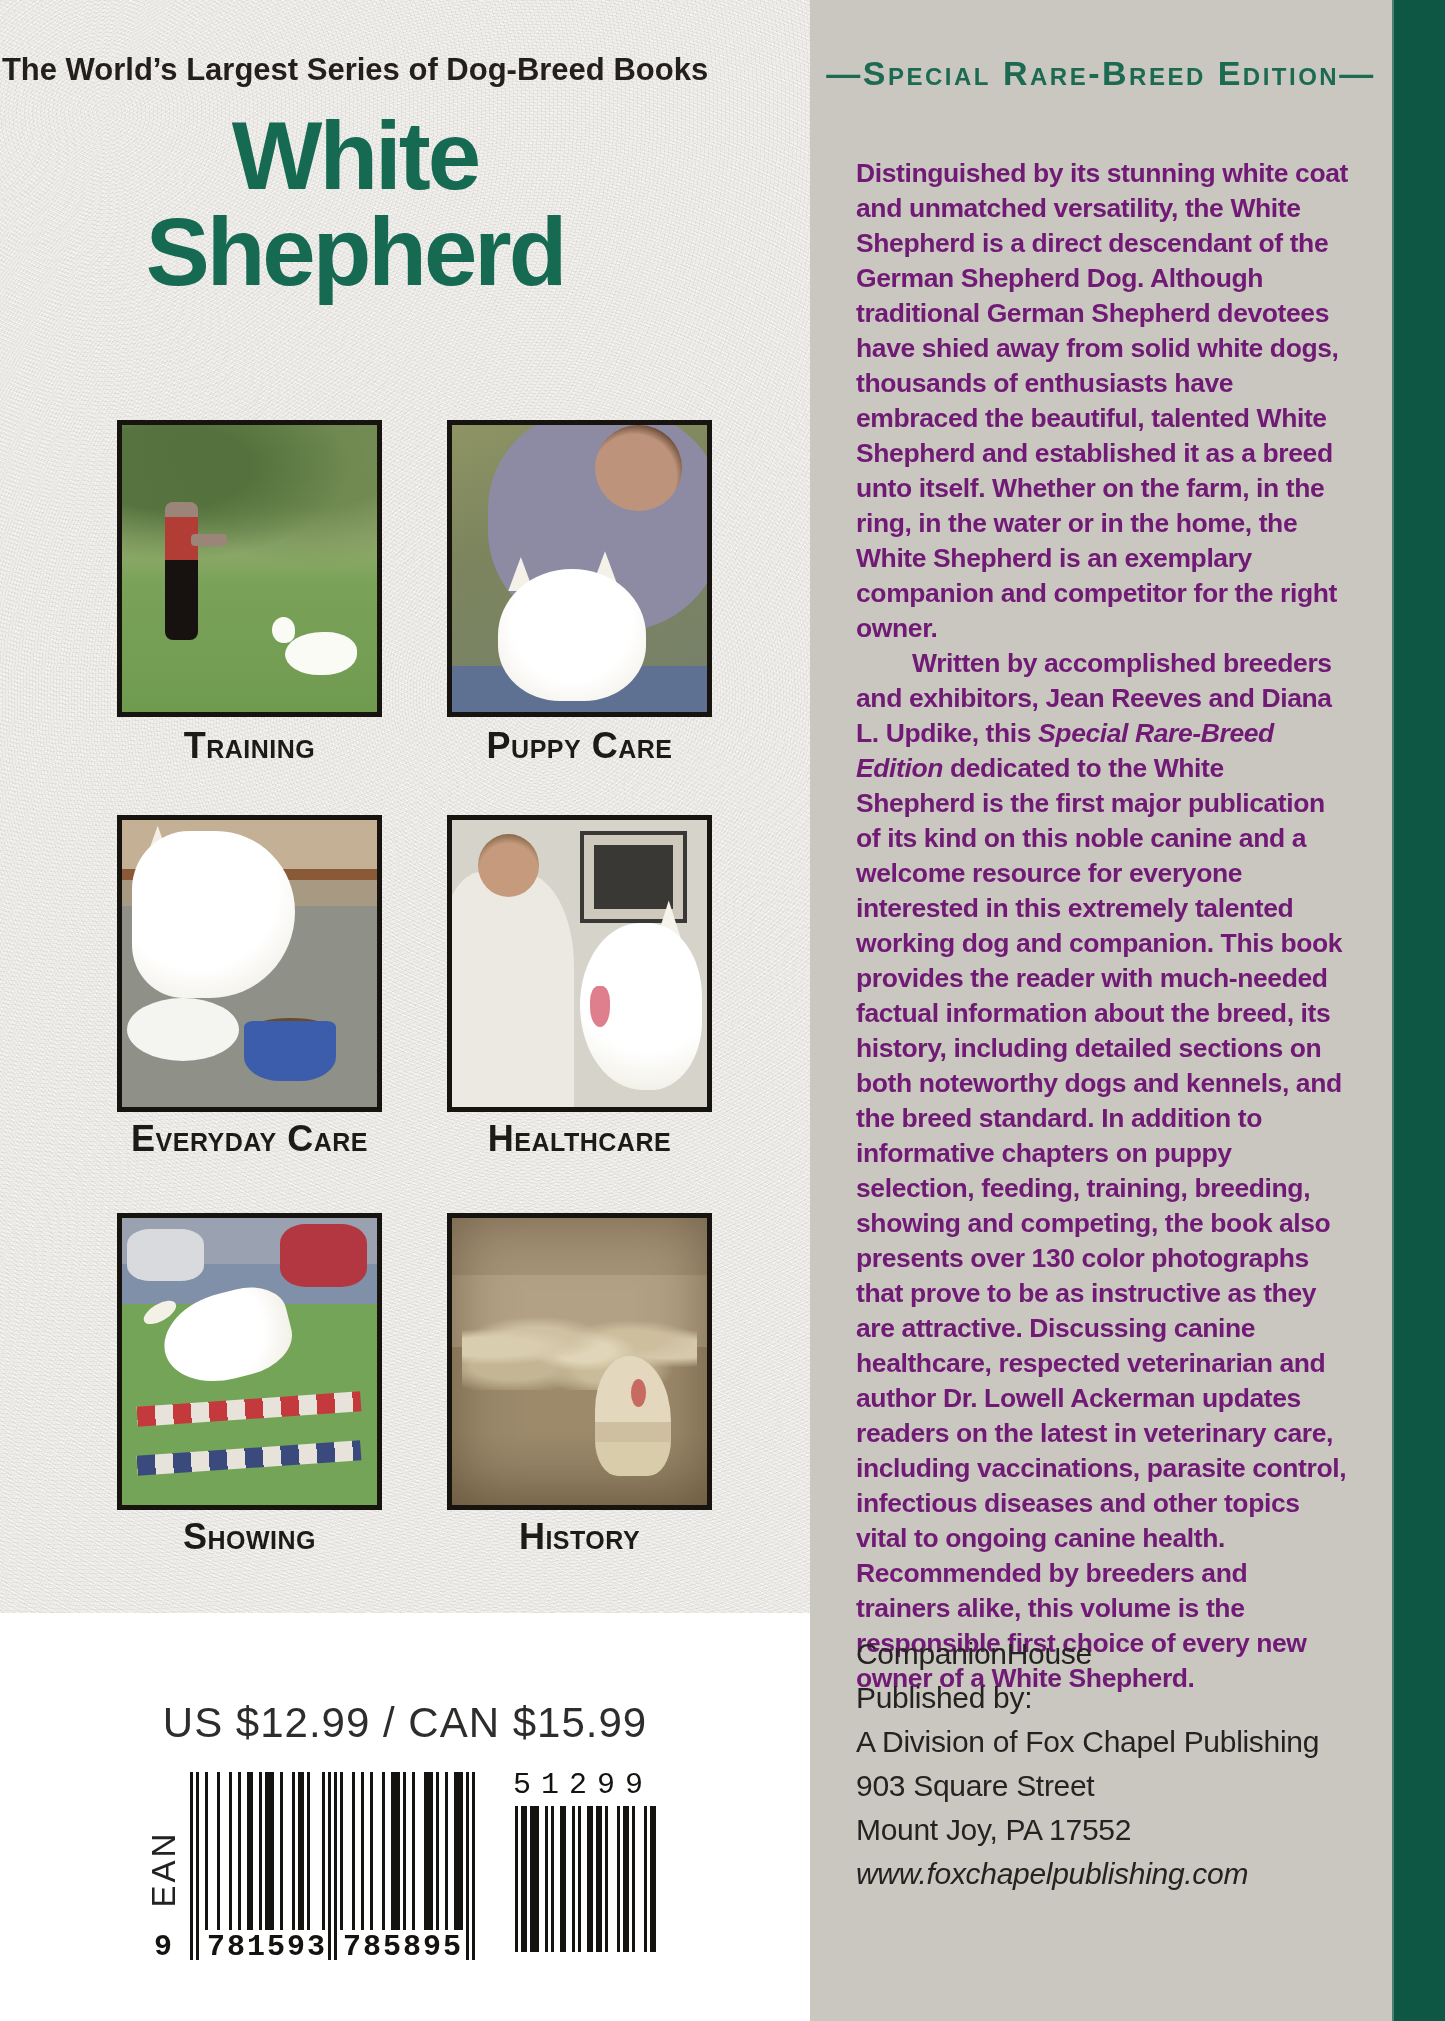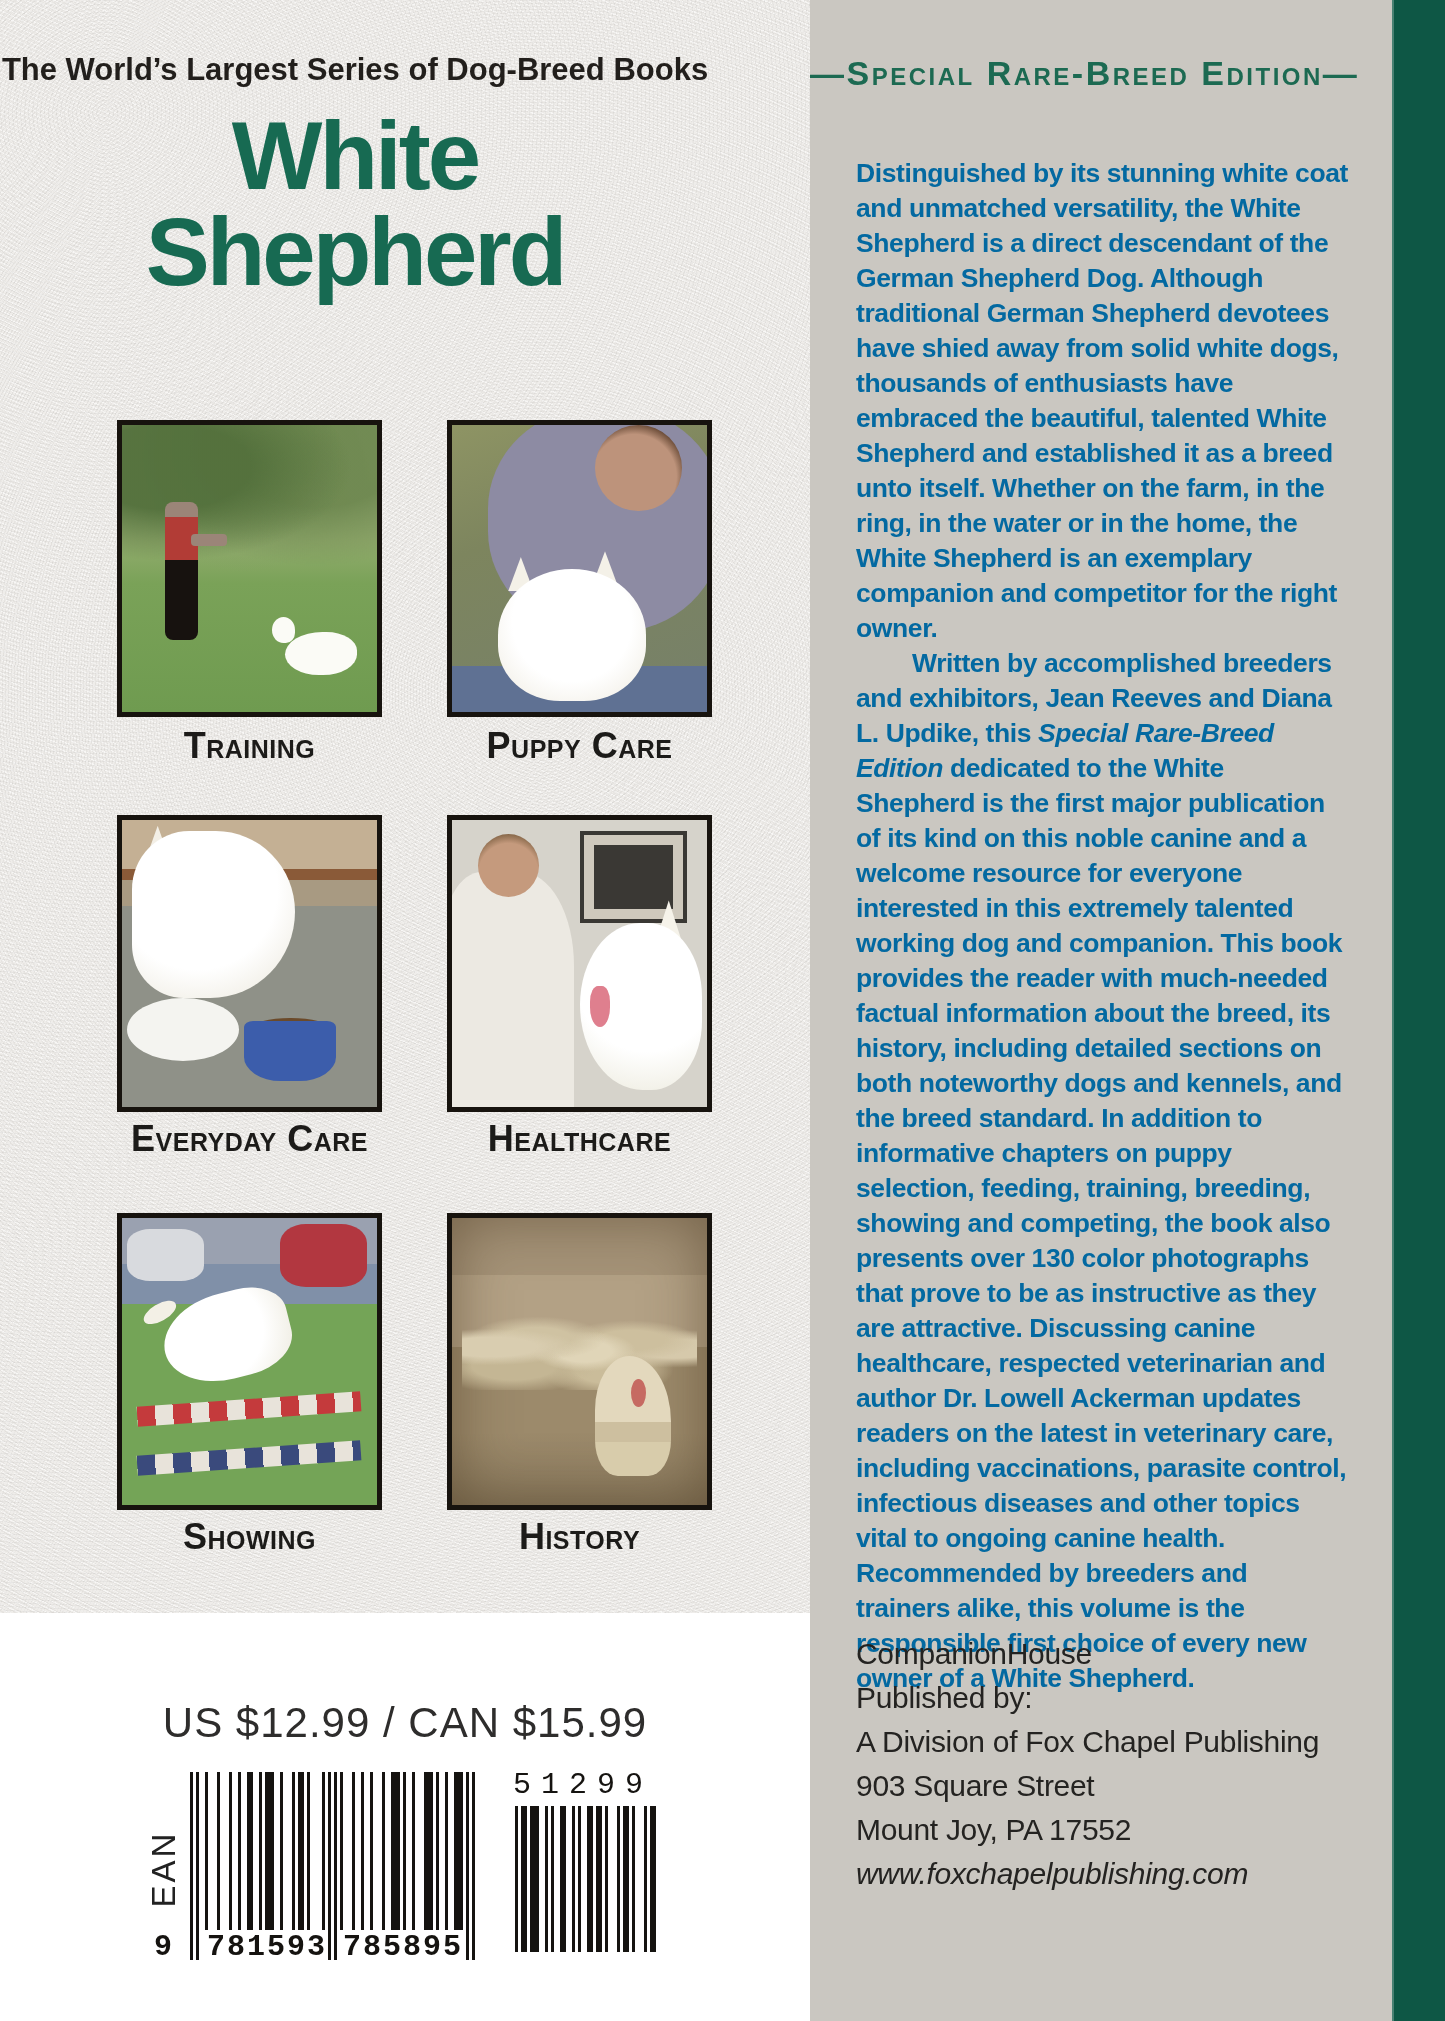--- a/index.html
+++ b/index.html
@@ -148,27 +148,27 @@
   .digit-lead{position:absolute;left:14px;top:158px;}
   .digit-left{position:absolute;left:64px;top:158px;width:126px;text-align:center;}
   .digit-right{position:absolute;left:200px;top:158px;width:126px;text-align:center;}
   .bc-digits{font-family:"Liberation Mono","DejaVu Sans Mono",monospace;font-size:30px;font-weight:700;color:#151310;letter-spacing:2px;}
   .addon-digits{position:absolute;left:368px;top:-4px;width:150px;text-align:center;
     font-family:"Liberation Mono","DejaVu Sans Mono",monospace;font-size:30px;font-weight:400;color:#151310;letter-spacing:10px;}
 
   
   .right-col{position:absolute;left:810px;top:0;width:582px;height:2021px;background:var(--panel-gray,#cac7c1);}
   .edition-banner{
-    position:absolute;left:0;top:54px;width:582px;text-align:left;
+    position:absolute;left:0;top:54px;width:582px;text-align:center;
     font-variant:small-caps;font-weight:600;font-size:34px;letter-spacing:2.5px;
     color:var(--banner-green,#1c6a52);
   }
   .description{
     position:absolute;left:46px;top:156px;width:492px;
-    font-size:26.5px;line-height:35px;font-weight:700;color:#0369a1;letter-spacing:-0.4px;
+    font-size:26.5px;line-height:35px;font-weight:700;color:#701a75;letter-spacing:-0.4px;
   }
   .description p{margin:0;}
   .description p.indent{text-indent:56px;}
   .publisher{
     position:absolute;left:46px;top:1632px;width:500px;
     font-size:30px;line-height:44px;font-weight:400;color:#242321;letter-spacing:-0.3px;
   }
   .publisher .pub-line{display:block;}
   .publisher .pub-site{font-style:italic;}
 

